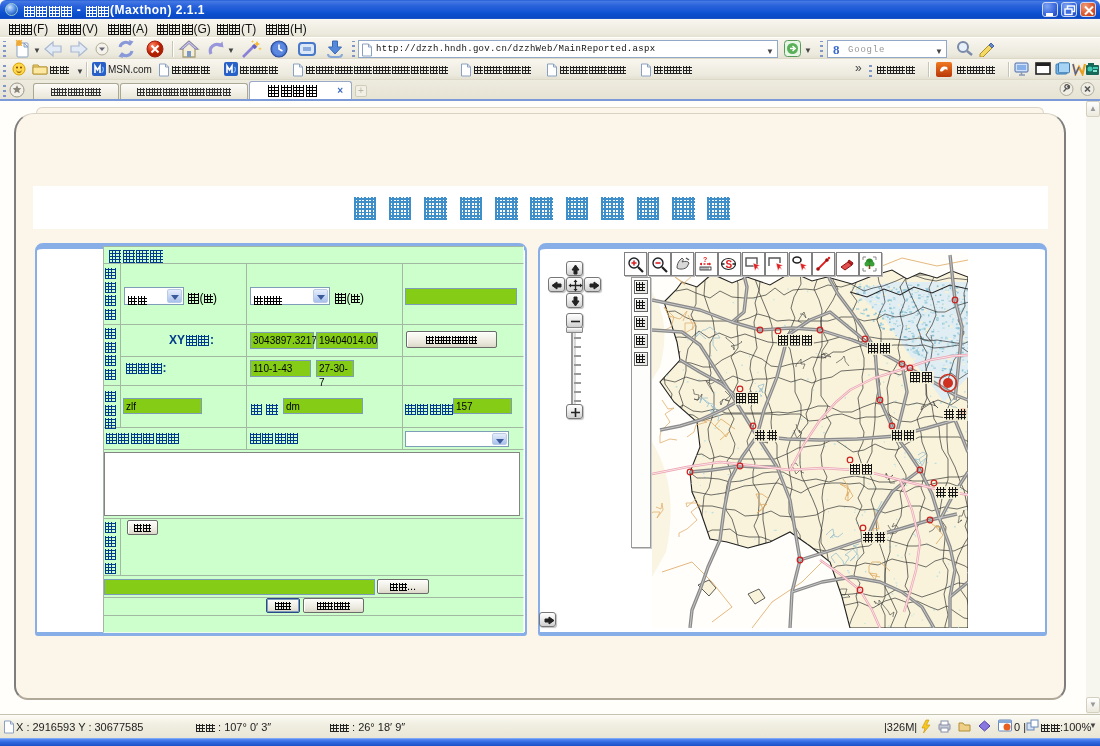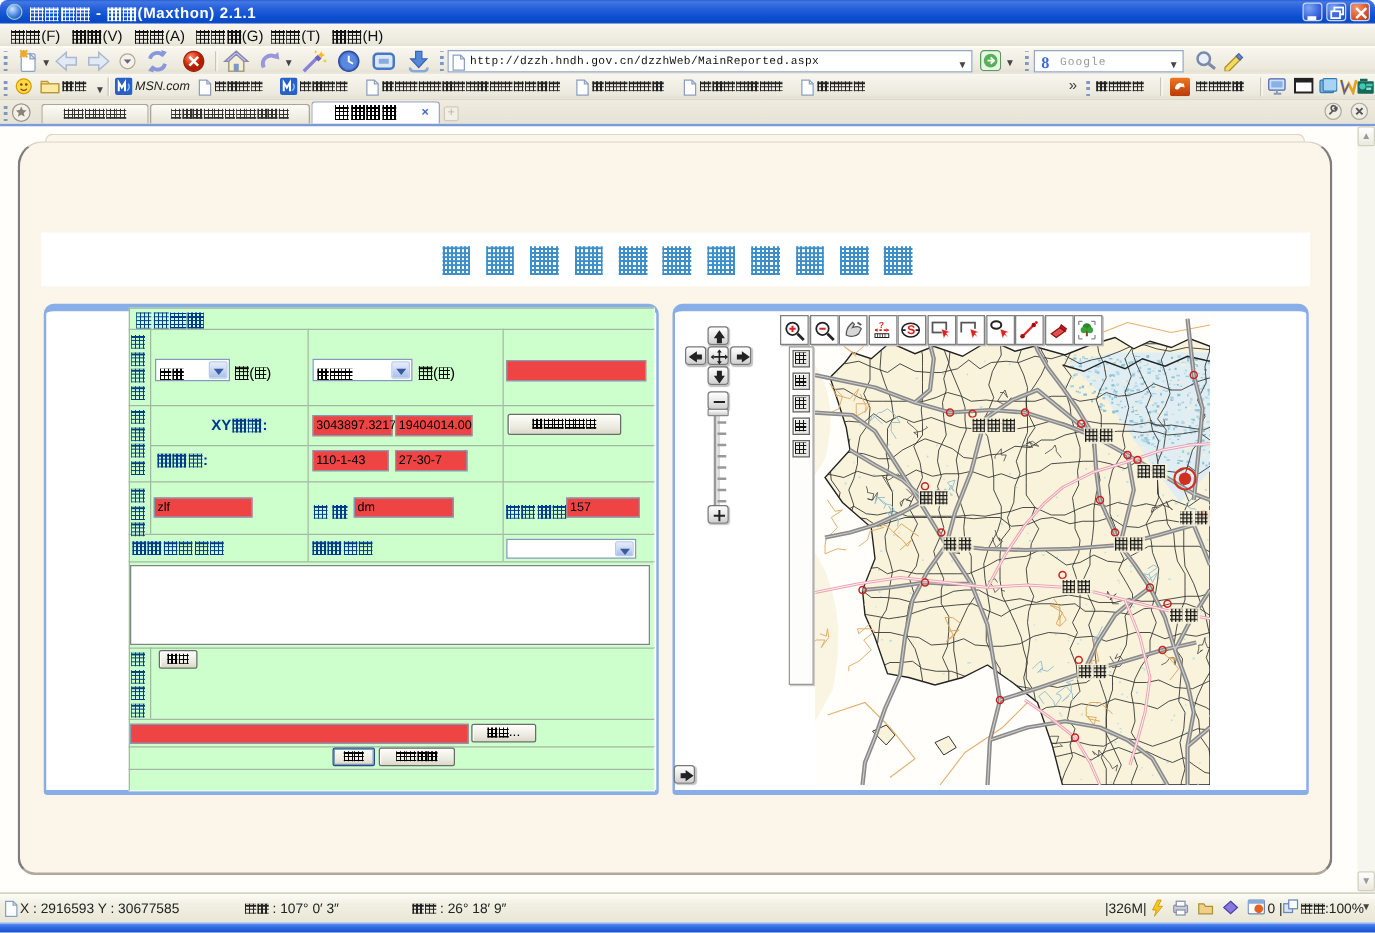--- a/index.html
+++ b/index.html
@@ -54,21 +54,21 @@
  border:1px solid #ddd6c8;border-bottom:none;border-radius:6px 6px 0 0;}
 #whitestrip{position:absolute;left:33px;top:186px;width:1015px;height:43px;background:#fff;}
 
 .panel{position:absolute;top:243px;height:393px;background:#fff;border:2px solid #88aee8;
  border-top:6px solid #88aee8;border-bottom:4px solid #88aee8;border-radius:8px 8px 3px 3px;}
 #formpanel{left:35px;width:492px;}
 #mappanel{left:538px;width:509px;}
 .gcell{position:absolute;background:#cfc;border:1px solid;border-color:#a2b8a2 #eefcee #eefcee #a2b8a2;}
 .blab{color:#003a8c;font-weight:bold;font-size:12px;}
 .vlab{position:absolute;width:17px;text-align:center;line-height:13.5px;}
-.inp{position:absolute;background:#ef4444;border:1px solid #7f9db9;font-size:10px;color:#000;padding:1px 2px;font-family:"Liberation Sans",sans-serif;}
+.inp{position:absolute;background:#84cc16;border:1px solid #7f9db9;font-size:10px;color:#000;padding:1px 2px;font-family:"Liberation Sans",sans-serif;}
 .dd{position:absolute;background:#fff;border:1px solid #7f9db9;}
 .dd .btn{position:absolute;right:1px;top:1px;bottom:1px;width:15px;
  background:linear-gradient(#e6eefc,#c2d3f2 60%,#a8c0ea);border:1px solid #b8cce8;border-radius:2px;}
 .dd .btn:after{content:"";position:absolute;left:3px;top:5px;border:4px solid transparent;border-top:5px solid #3a5a9c;}
 .xpbtn{position:absolute;background:linear-gradient(#fdfdfa,#eceadf 65%,#dbd8c8);border:1px solid #6b6b6b;
  border-radius:2px;box-shadow:inset 1px 1px 0 #fff;font-size:11px;color:#000;text-align:center;}
 
 
 .navb{position:absolute;width:17px;height:15px;border:1px solid #777;border-radius:3px;
  background:linear-gradient(#fff,#e8e8e8 55%,#cfcfcf);box-shadow:1px 1px 1px rgba(0,0,0,.25);}
@@ -226,21 +226,21 @@
           <path d="M1 5h14v7H1z" fill="#fce8a0" stroke="#b89838"></path>
         </svg></span>
       <span class="abs" style="left:50px;top:4px;"><i class="z11"></i><i class="z11"></i></span>
       <span class="ddarr" style="left:76px;top:8px;">▼</span>
       <div class="vsep" style="left:86px;top:3px;height:15px;"></div>
       <span class="abs" style="left:92px;top:3px;"><svg width="14" height="14" viewBox="0 0 14 14" style="">
           <rect width="14" height="14" rx="2" fill="#2860c8"></rect>
           <path d="M3 11V4l2.5 4L8 4v7" stroke="#fff" stroke-width="1.6" fill="none"></path>
           <path d="M9.5 10.5c2-.5 2.5-4 1-5.5" stroke="#88c0f8" stroke-width="1.2" fill="none"></path>
         </svg></span>
-      <span class="abs" style="left:108px;top:5px;font-size:10px;font-style:italic;">MSN.com</span>
+      <span class="abs" style="left:108px;top:5px;font-size:10px;">MSN.com</span>
       <span class="abs" style="left:158px;top:4px;"><svg width="12" height="14" viewBox="0 0 12 14" style="">
           <path d="M1.5 1h6l3 3v9h-9z" fill="#fff" stroke="#8aa0c0"></path>
           <path d="M7.5 1v3h3" fill="none" stroke="#8aa0c0"></path>
         </svg></span>
       <span class="abs" style="left:172px;top:4px;"><i class="z11"></i><i class="z11"></i><i class="z11"></i><i class="z11"></i></span>
       <span class="abs" style="left:224px;top:3px;"><svg width="14" height="14" viewBox="0 0 14 14" style="">
           <rect width="14" height="14" rx="2" fill="#2860c8"></rect>
           <path d="M3 11V4l2.5 4L8 4v7" stroke="#fff" stroke-width="1.6" fill="none"></path>
           <path d="M9.5 10.5c2-.5 2.5-4 1-5.5" stroke="#88c0f8" stroke-width="1.2" fill="none"></path>
         </svg></span>
@@ -374,21 +374,21 @@
       <span class="btn"></span>
     </div>
     <span class="abs" style="left:334px;top:291px;font-size:12px;color:#000;"><i class="z12"></i>(<i class="z11"></i>)</span>
     <div class="inp" style="left:405px;top:288px;width:112px;height:17px;font-family:'Liberation Sans',sans-serif;font-size:10px;line-height:14px;"></div>
     <span class="abs blab" style="left:125px;top:333px;margin-left:44px;">XY<i class="z12"></i><i class="z12"></i>:</span>
     <div class="inp" style="left:250px;top:332px;width:64px;height:17px;font-family:'Liberation Sans',sans-serif;font-size:10px;line-height:14px;">3043897.3217</div>
     <div class="inp" style="left:316px;top:332px;width:62px;height:17px;font-family:'Liberation Sans',sans-serif;font-size:10px;line-height:14px;">19404014.00</div>
     <div class="xpbtn" style="left:406px;top:331px;width:91px;height:17px;line-height:15px;"><i class="z10"></i><i class="z10"></i><i class="z10"></i><i class="z10"></i><i class="z10"></i><i class="z10"></i></div>
     <span class="abs blab" style="left:125px;top:361px;"><i class="z12"></i><i class="z12"></i><i class="z12"></i>:</span>
     <div class="inp" style="left:250px;top:360px;width:61px;height:17px;font-family:'Liberation Sans',sans-serif;font-size:10px;line-height:14px;">110-1-43</div>
-    <div class="inp" style="left:316px;top:360px;width:58px;height:17px;font-family:'Liberation Sans',sans-serif;font-size:10px;line-height:14px;">27-30-7</div>
+    <div class="inp" style="left:316px;top:360px;width:38px;height:17px;font-family:'Liberation Sans',sans-serif;font-size:10px;line-height:14px;">27-30-7</div>
     <div class="inp" style="left:123px;top:398px;width:79px;height:16px;font-family:'Liberation Sans',sans-serif;font-size:10px;line-height:13px;">zlf</div>
     <span class="abs blab" style="left:250px;top:402px;"><i class="z12"></i>&nbsp;<i class="z12"></i></span>
     <div class="inp" style="left:283px;top:398px;width:80px;height:16px;font-family:'Liberation Sans',sans-serif;font-size:10px;line-height:13px;">dm</div>
     <span class="abs blab" style="left:404px;top:402px;"><i class="z12"></i><i class="z12"></i><i class="z12"></i><i class="z12"></i></span>
     <div class="inp" style="left:453px;top:398px;width:59px;height:16px;font-family:'Liberation Sans',sans-serif;font-size:10px;line-height:13px;">157</div>
     <span class="abs blab" style="left:105px;top:431px;"><i class="z12"></i><i class="z12"></i><i class="z12"></i><i class="z12"></i><i class="z12"></i><i class="z12"></i></span>
     <span class="abs blab" style="left:249px;top:431px;"><i class="z12"></i><i class="z12"></i><i class="z12"></i><i class="z12"></i></span>
     <div class="dd" style="left:405px;top:431px;width:104px;height:16px;">
       <span style="position:absolute;left:3px;top:2px;color:#000;"></span>
       <span class="btn"></span>

